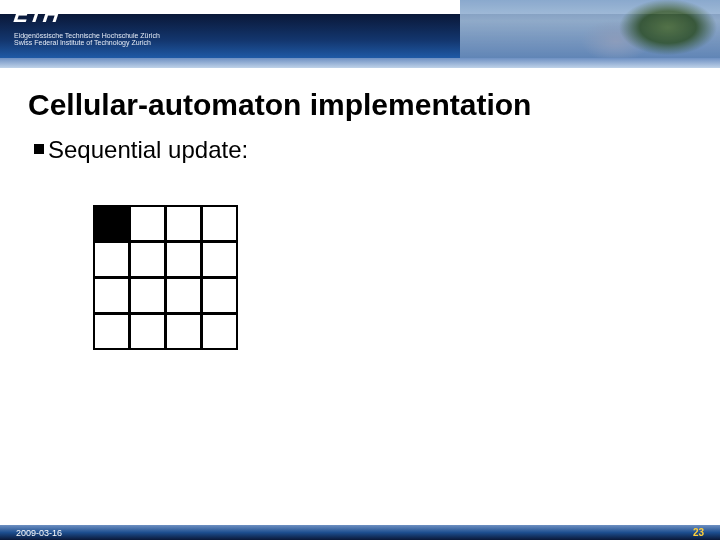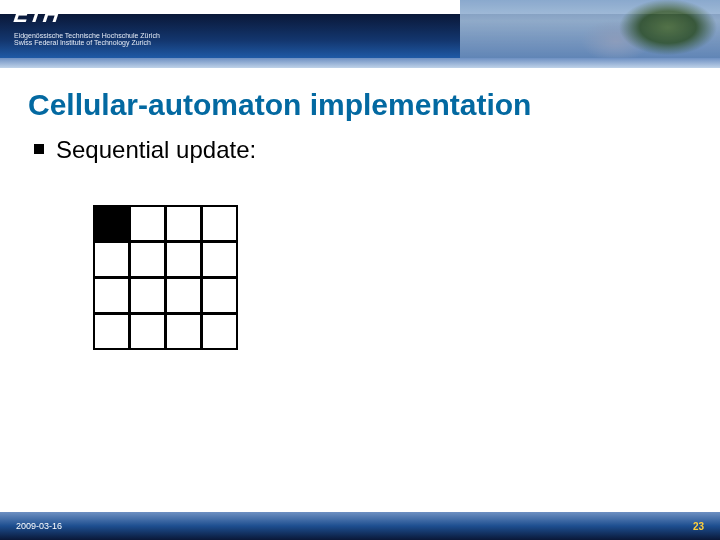--- a/index.html
+++ b/index.html
@@ -39,43 +39,43 @@
     font-weight: 900; font-size: 22px; letter-spacing: 0.5px; color: #fff;
     font-style: italic;
     display: inline-block;
     transform: skewX(-8deg);
   }
   .logo-sub1 { font-size: 7px; color: #e6ecf6; margin-top: 4px; }
   .logo-sub2 { font-size: 7px; color: #e6ecf6; }
 
   
   .title {
-    color: #0369a1;
+    color: #000000;
     font-size: 30px;
     font-weight: 700;
     margin: 20px 28px 14px 28px;
   }
 
   
   .body { margin: 8px 34px; }
-  .bullet-row { display: flex; align-items: flex-start; gap: 12px; }
+  .bullet-row { display: flex; align-items: flex-start; gap: 4px; }
   .sq-bullet {
     width: 10px; height: 10px; background: #000; margin-top: 8px; flex: 0 0 auto;
   }
   .bullet-text { font-size: 24px; color: #000; }
 
   
   .grid-wrap { margin: 42px 0 0 60px; }
   .ca-grid { display: grid; grid-template-columns: repeat(4, 36px); grid-template-rows: repeat(4, 36px); }
   .ca-cell { border: 2px solid #000; margin: -1px 0 0 -1px; background: #fff; }
   .ca-cell.filled { background: #000; }
 
   
   .footer {
-    position: absolute; left: 0; right: 0; bottom: 0; height: 28px;
+    position: absolute; left: 0; right: 0; bottom: 0; height: 15px;
     background: linear-gradient(to bottom, #6e90c2 0%, #1d4e8f 50%, #0a1838 100%);
     display: flex; align-items: center; color: #fff;
     font-size: 9px; padding: 0 16px; justify-content: space-between;
   }
   .footer-date { width: 120px; }
   .footer-center { flex: 1; text-align: center; }
   .footer-page { width: 40px; text-align: right; color: #ffcf3a; font-weight: 700; font-size: 10px; }
 </style>
 </head>
 <body>

